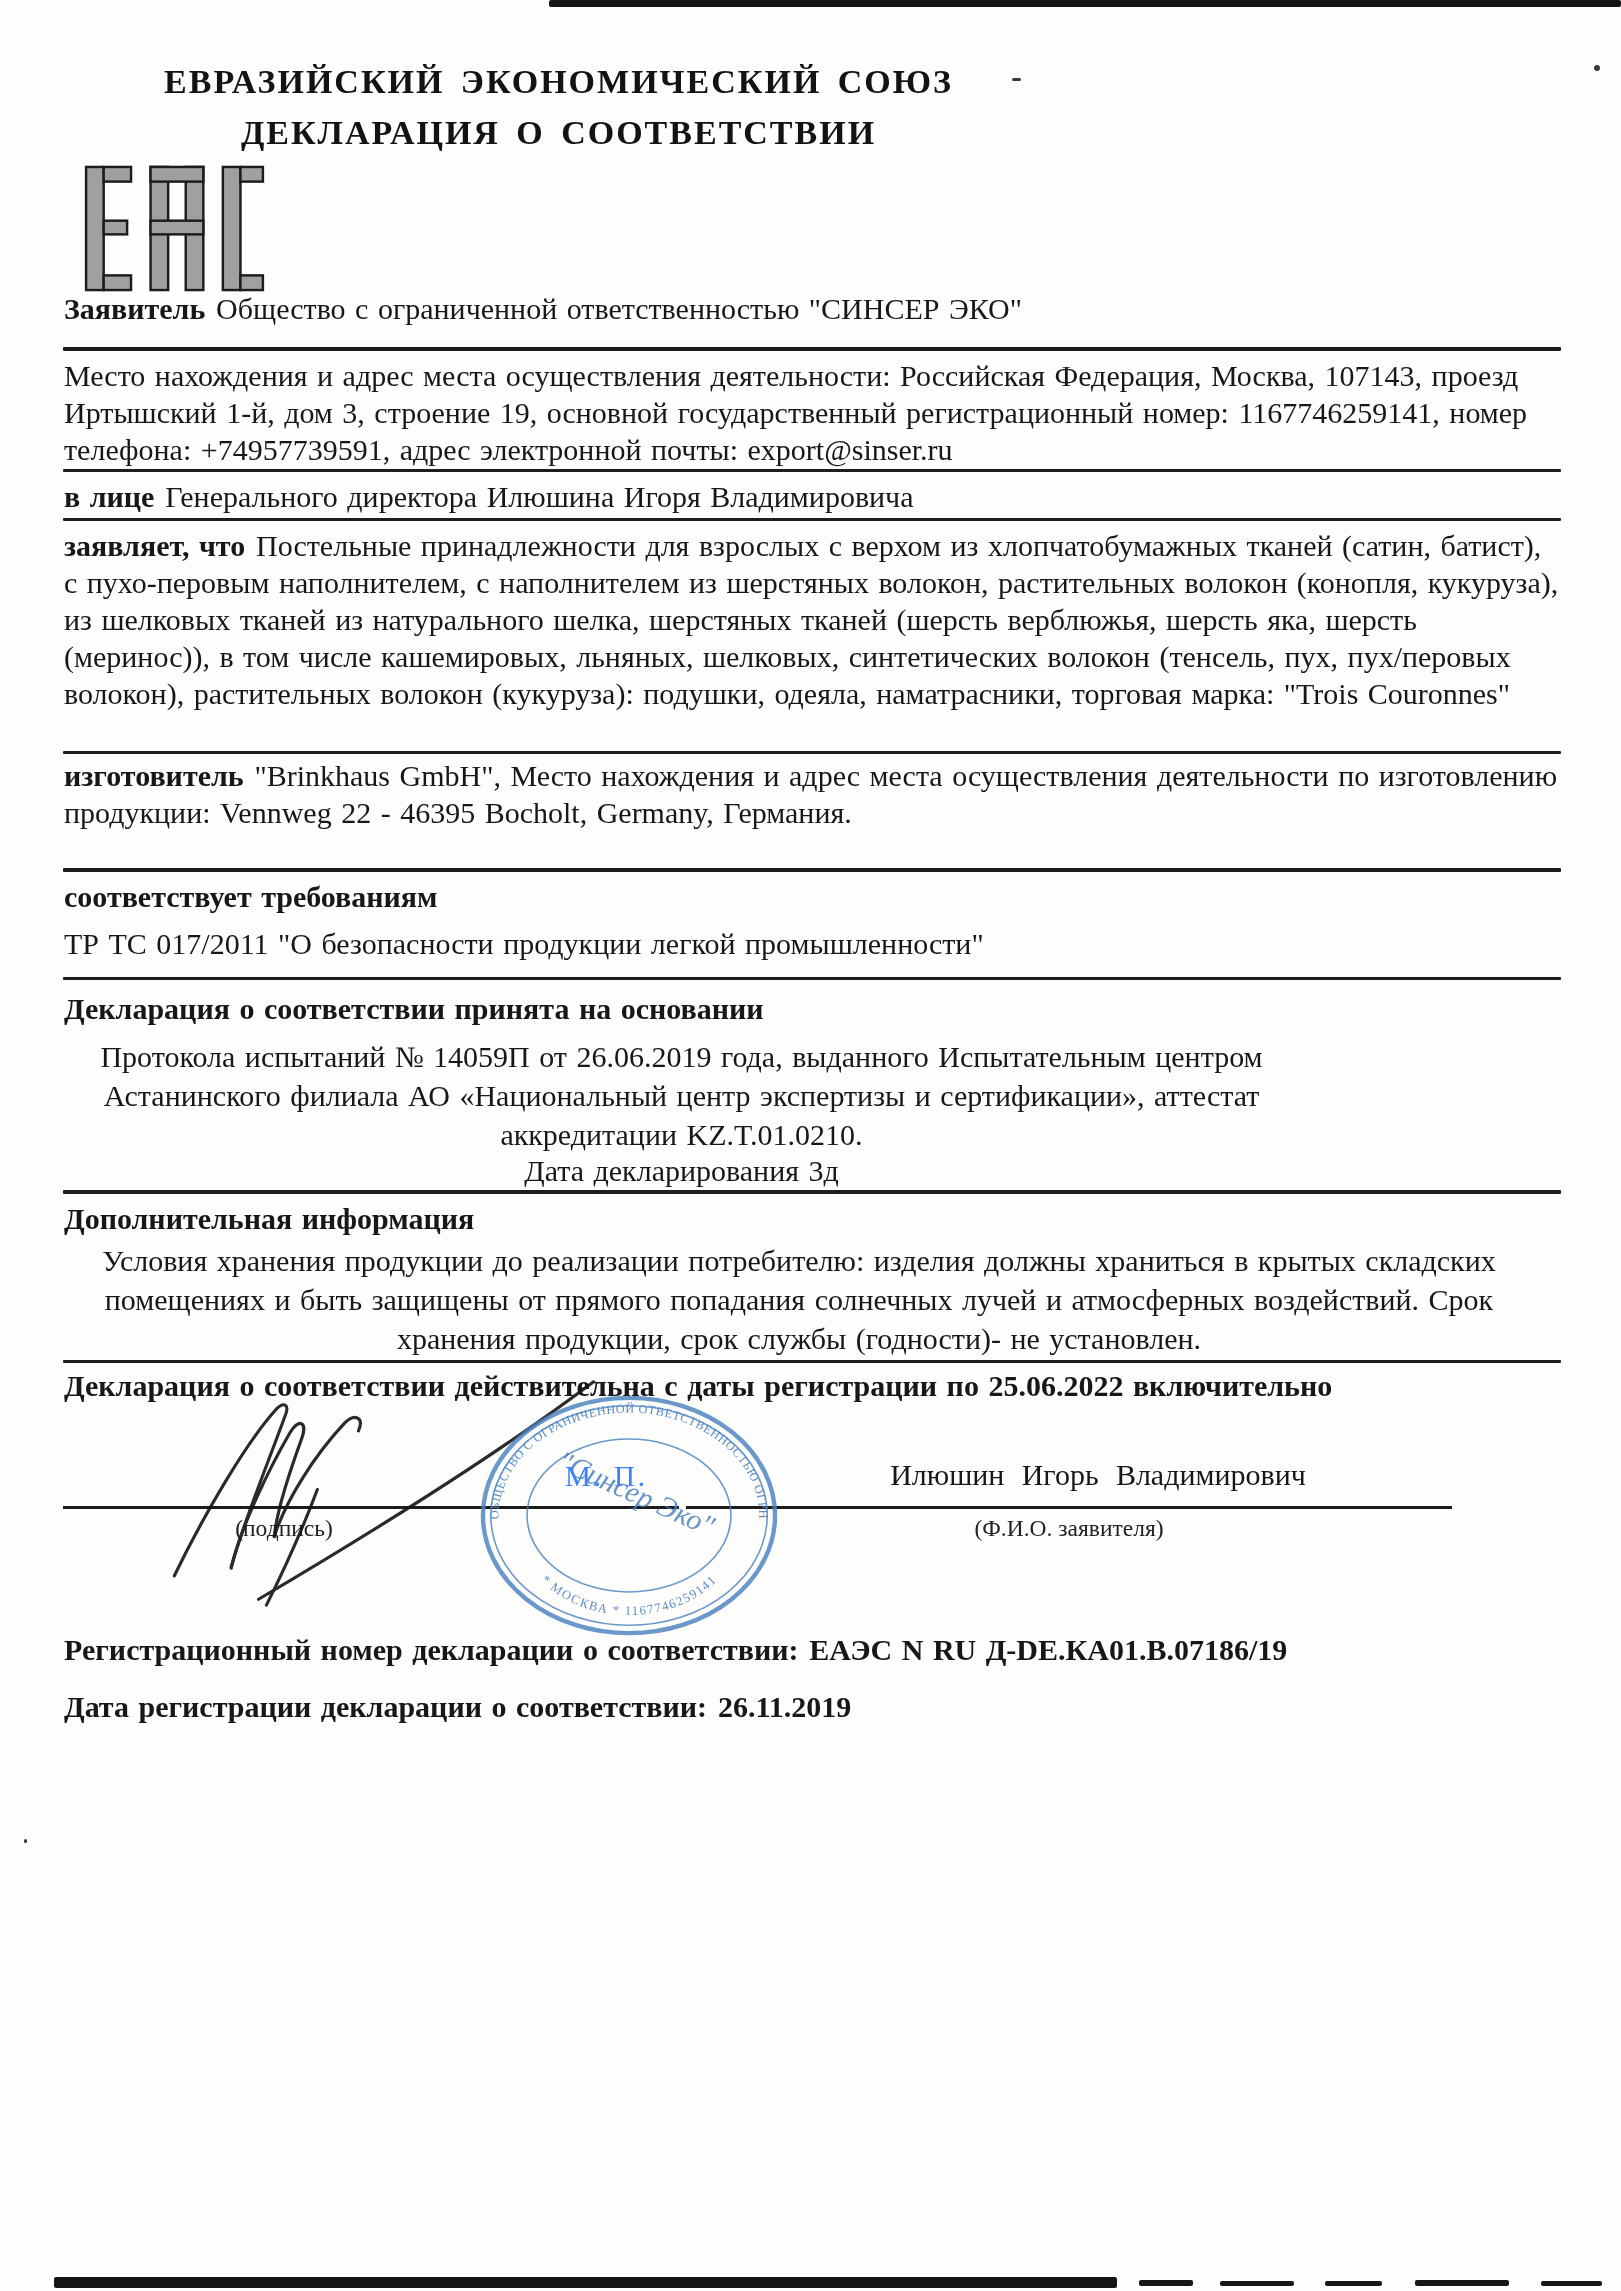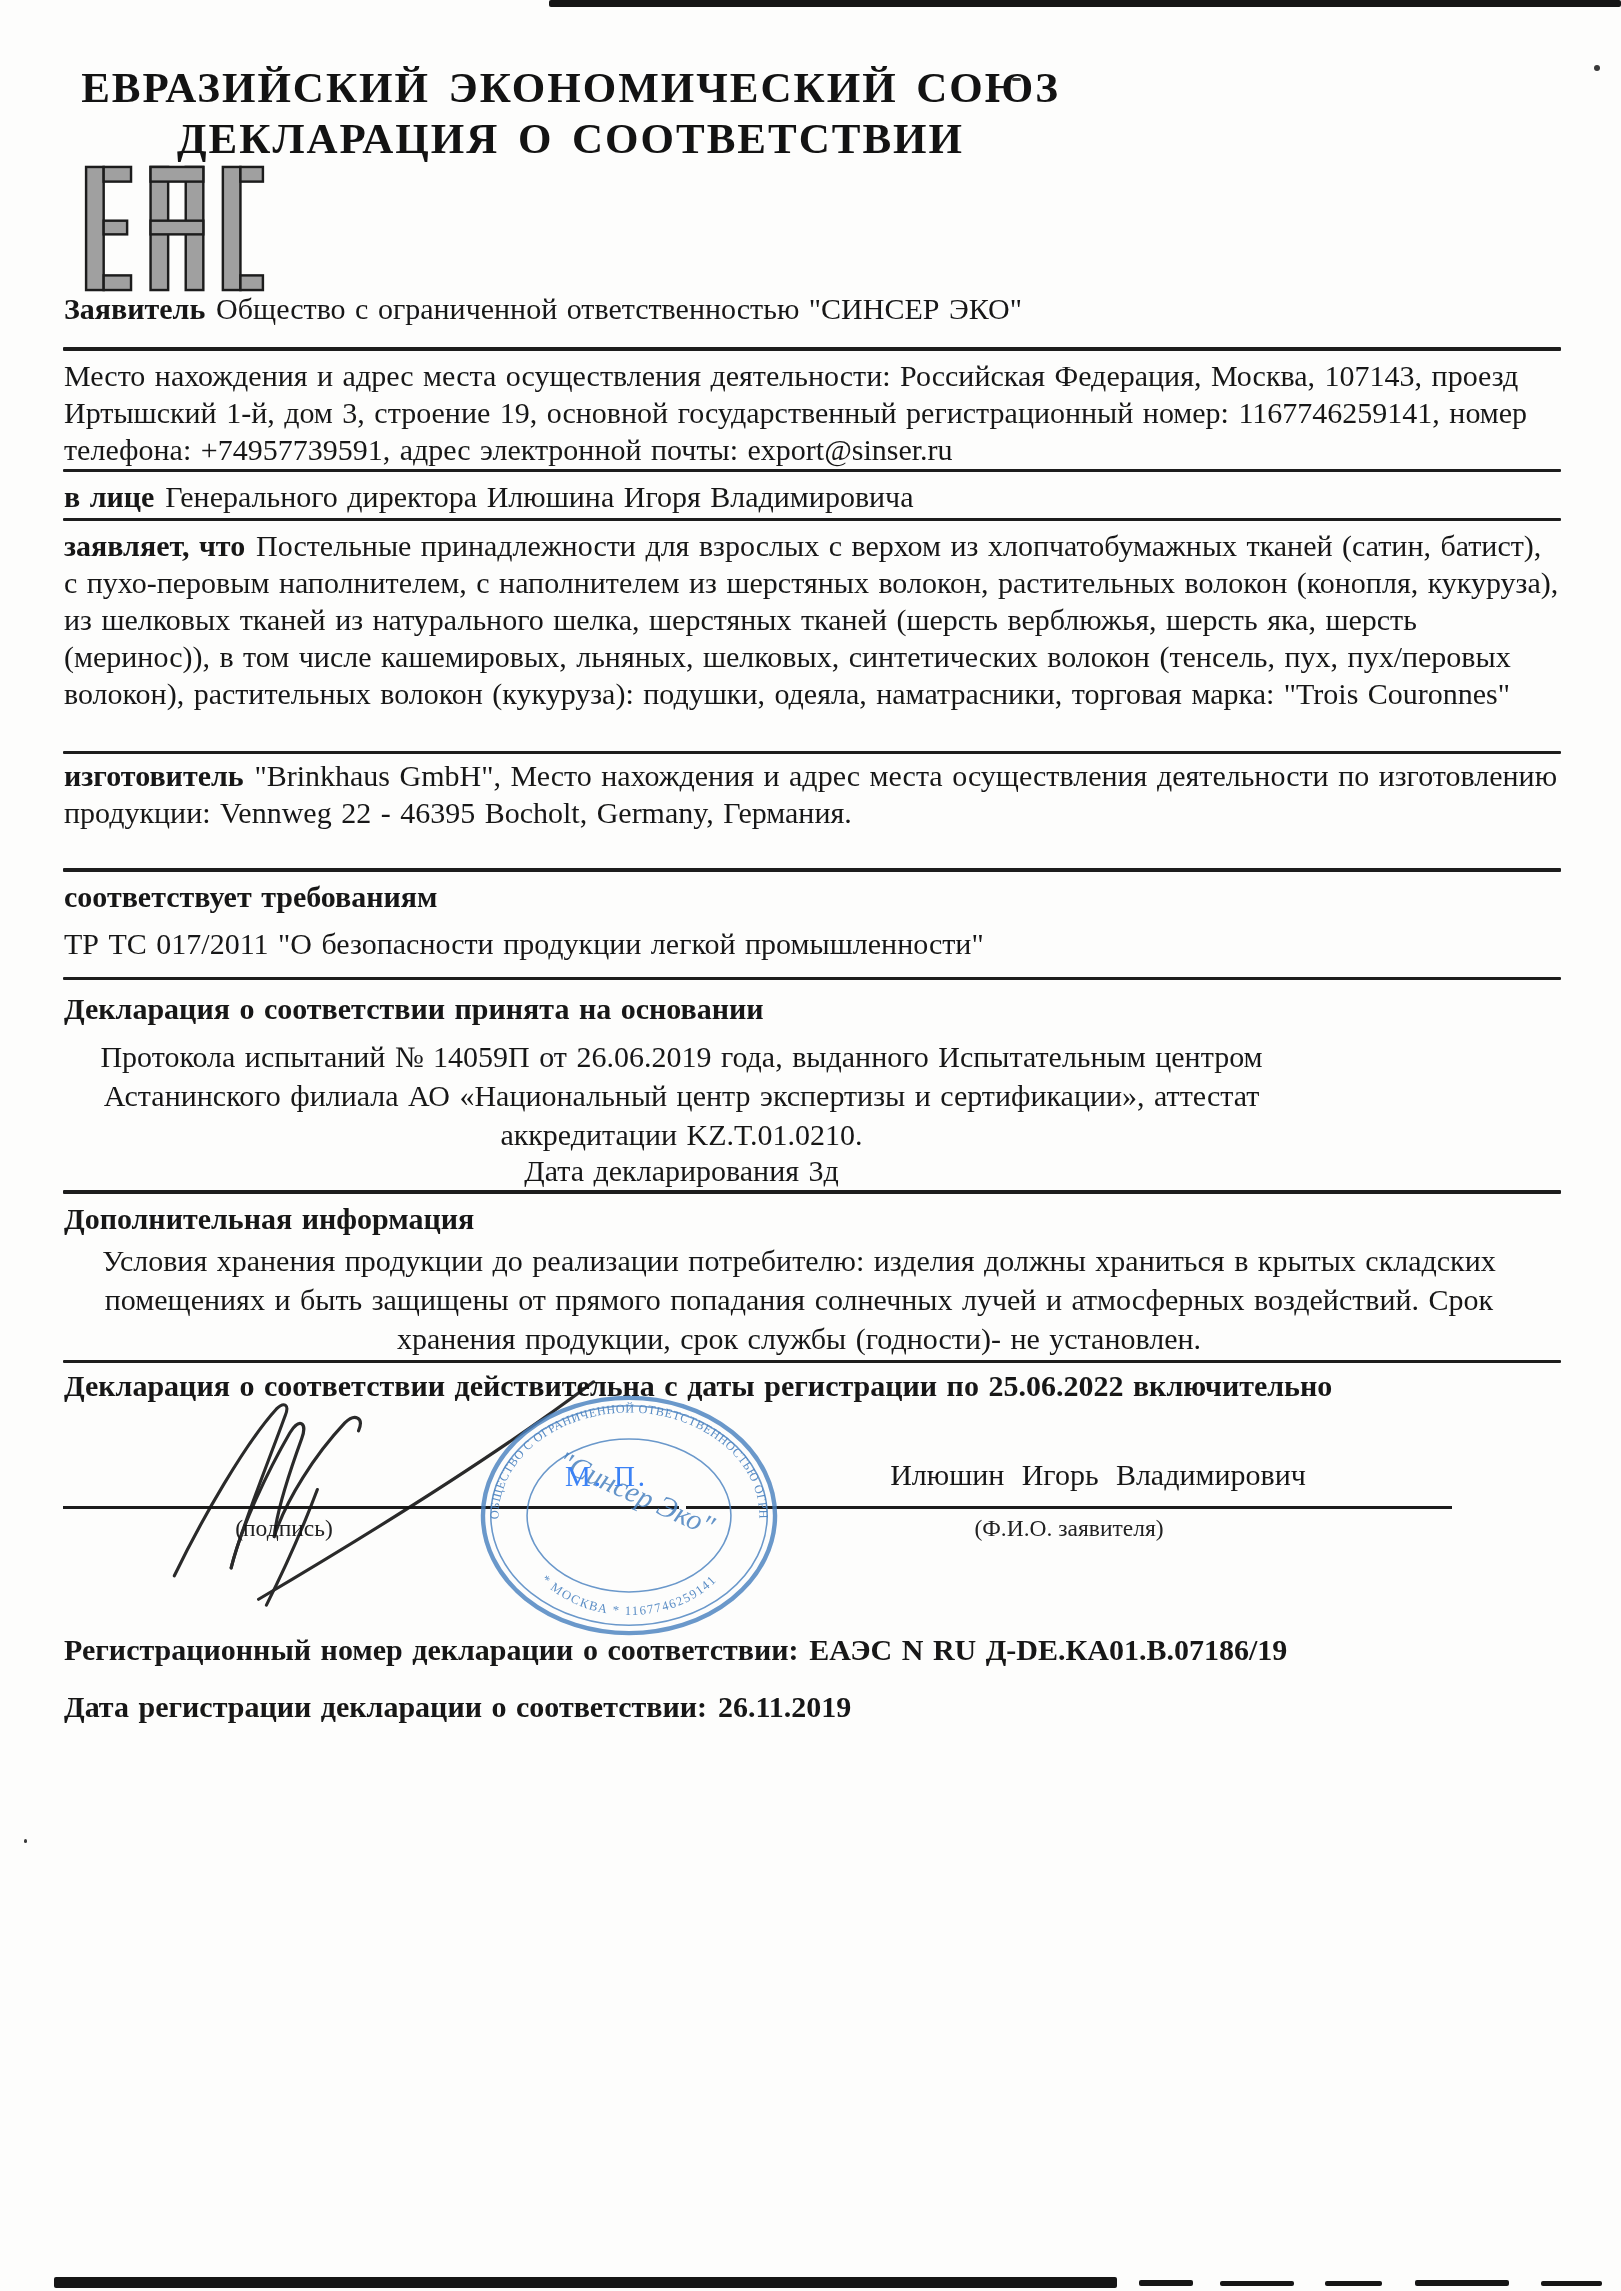--- a/index.html
+++ b/index.html
@@ -13,23 +13,22 @@
     overflow:hidden;
   }
   .abs{position:absolute;}
   .doc{font-size:30px;line-height:37px;margin:0;word-spacing:2px;}
   .doc-lg{font-size:30px;line-height:39px;margin:0;word-spacing:2px;text-align:center;}
   .b{font-weight:bold;}
   .lbl{margin-right:10.8px;}
   .rule{position:absolute;left:63px;width:1498px;height:3.9px;background:#1d1d1d;border-radius:1px;}
   .title{
     position:absolute;left:0;width:1117px;text-align:center;
-    font-weight:bold;font-size:43px;letter-spacing:2px;word-spacing:5.9px;
+    font-weight:bold;font-size:34px;letter-spacing:2px;word-spacing:5.9px;
     color:#131313;
-    padding-left:12px;
   }
   .caption{font-size:23.5px;color:#222;margin:0;}
   .center{text-align:center;}
   .sigline{position:absolute;height:2.9px;background:#1c1c1c;top:1506px;}
   .artifact{position:absolute;background:#161616;border-radius:2px;}
   .speck{position:absolute;background:#3a3a3a;border-radius:50%;}
   .stamp-wrap{position:absolute;left:476px;top:1392px;z-index:3;}
   .mp-label{position:absolute;left:565px;top:1460px;font-size:29px;font-weight:normal;
     letter-spacing:2.9px;color:#3b82f6;z-index:4;}
   .sig-wrap{position:absolute;left:84px;top:1372px;z-index:2;}

